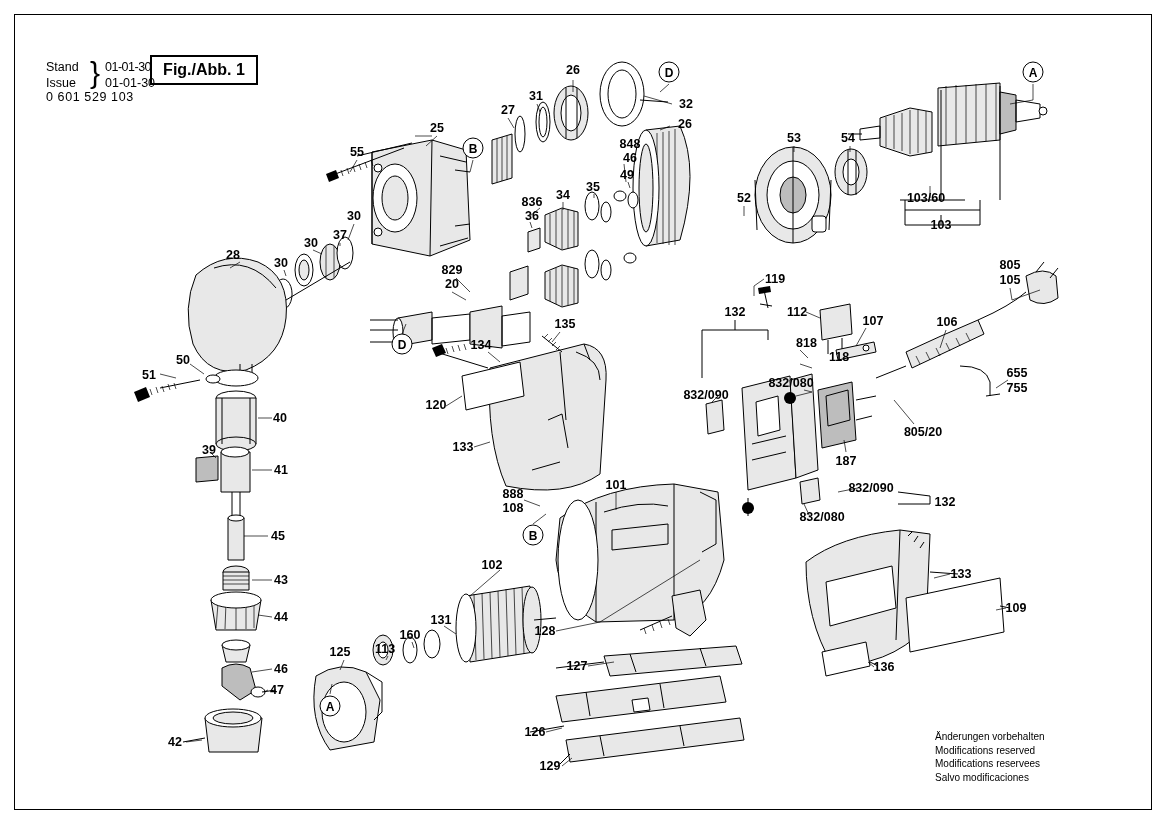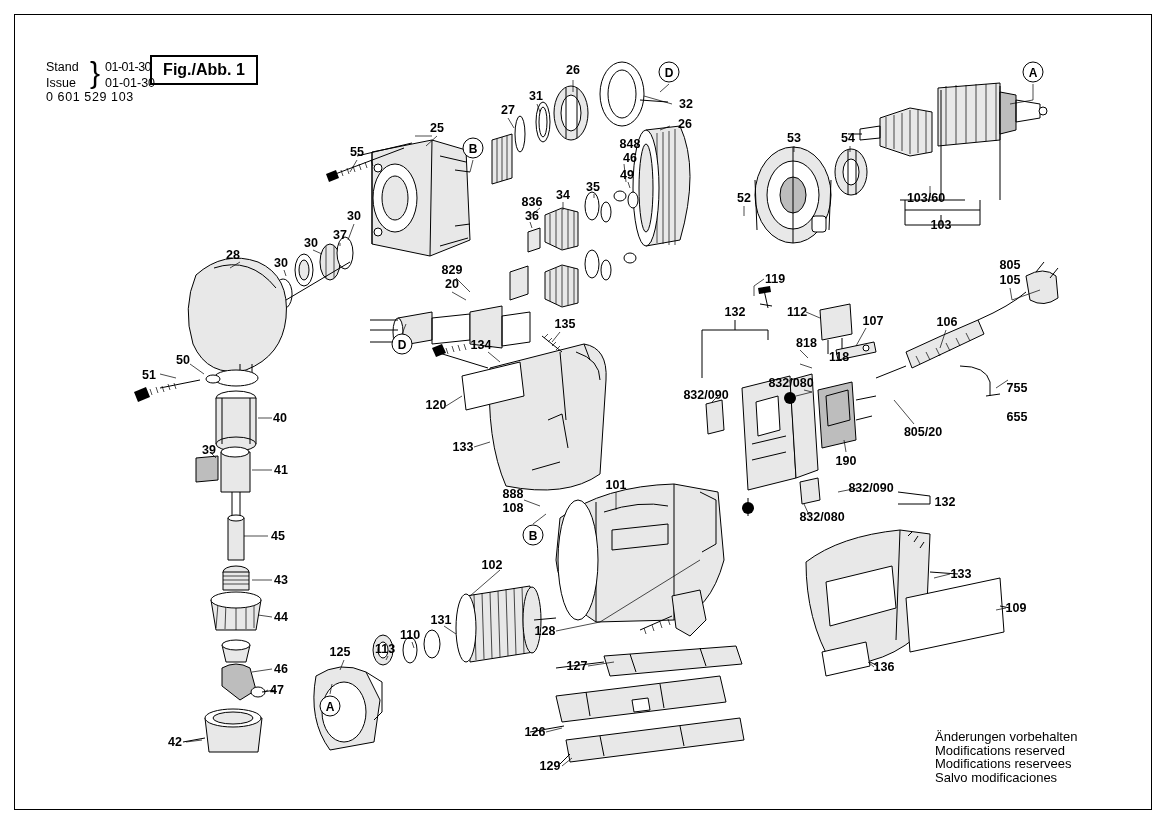--- a/index.html
+++ b/index.html
@@ -76,21 +76,21 @@
     display: flex;
     align-items: center;
     justify-content: center;
     font-size: 16px;
     font-weight: bold;
   }
   #notes {
     position: absolute;
     left: 935px;
     top: 730px;
-    font-size: 13px;
+    font-size: 10px;
     line-height: 13.5px;
     color: #000;
   }
   .lbl {
     position: absolute;
     font-size: 12.5px;
     font-weight: bold;
     color: #000;
     white-space: nowrap;
     transform: translate(-50%, -50%);
@@ -511,37 +511,37 @@
       <div class="lbl" style="left: 175px; top: 742px;">42</div>
       <div class="lbl" style="left: 481px; top: 345px;">134</div>
       <div class="lbl" style="left: 565px; top: 324px;">135</div>
       <div class="lbl" style="left: 436px; top: 405px;">120</div>
       <div class="lbl" style="left: 463px; top: 447px;">133</div>
       <div class="lbl" style="left: 513px; top: 494px;">888</div>
       <div class="lbl" style="left: 513px; top: 508px;">108</div>
       <div class="lbl" style="left: 616px; top: 485px;">101</div>
       <div class="lbl" style="left: 492px; top: 565px;">102</div>
       <div class="lbl" style="left: 441px; top: 620px;">131</div>
-      <div class="lbl" style="left: 410px; top: 635px;">110</div>
+      <div class="lbl" style="left: 410px; top: 635px;">160</div>
       <div class="lbl" style="left: 385px; top: 649px;">113</div>
       <div class="lbl" style="left: 340px; top: 652px;">125</div>
       <div class="lbl" style="left: 545px; top: 631px;">128</div>
       <div class="lbl" style="left: 577px; top: 666px;">127</div>
       <div class="lbl" style="left: 535px; top: 732px;">126</div>
       <div class="lbl" style="left: 550px; top: 766px;">129</div>
       <div class="lbl" style="left: 775px; top: 279px;">119</div>
       <div class="lbl" style="left: 797px; top: 312px;">112</div>
       <div class="lbl" style="left: 873px; top: 321px;">107</div>
       <div class="lbl" style="left: 947px; top: 322px;">106</div>
       <div class="lbl" style="left: 1010px; top: 265px;">805</div>
       <div class="lbl" style="left: 1010px; top: 280px;">105</div>
-      <div class="lbl" style="left: 1017px; top: 373px; margin-top: 44px;">655</div>
+      <div class="lbl" style="left: 1017px; top: 373px;">655</div>
       <div class="lbl" style="left: 1017px; top: 388px;">755</div>
       <div class="lbl" style="left: 923px; top: 432px;">805/20</div>
-      <div class="lbl" style="left: 846px; top: 461px;">190</div>
+      <div class="lbl" style="left: 846px; top: 461px;">187</div>
       <div class="lbl" style="left: 735px; top: 312px;">132</div>
       <div class="lbl" style="left: 793px; top: 343px; padding-left: 27px;">818</div>
       <div class="lbl" style="left: 819px; top: 357px; margin-left: 20px;">118</div>
       <div class="lbl" style="left: 791px; top: 383px;">832/080</div>
       <div class="lbl" style="left: 706px; top: 395px;">832/090</div>
       <div class="lbl" style="left: 871px; top: 488px;">832/090</div>
       <div class="lbl" style="left: 822px; top: 517px;">832/080</div>
       <div class="lbl" style="left: 945px; top: 502px;">132</div>
       <div class="lbl" style="left: 961px; top: 574px;">133</div>
       <div class="lbl" style="left: 1016px; top: 608px;">109</div>

